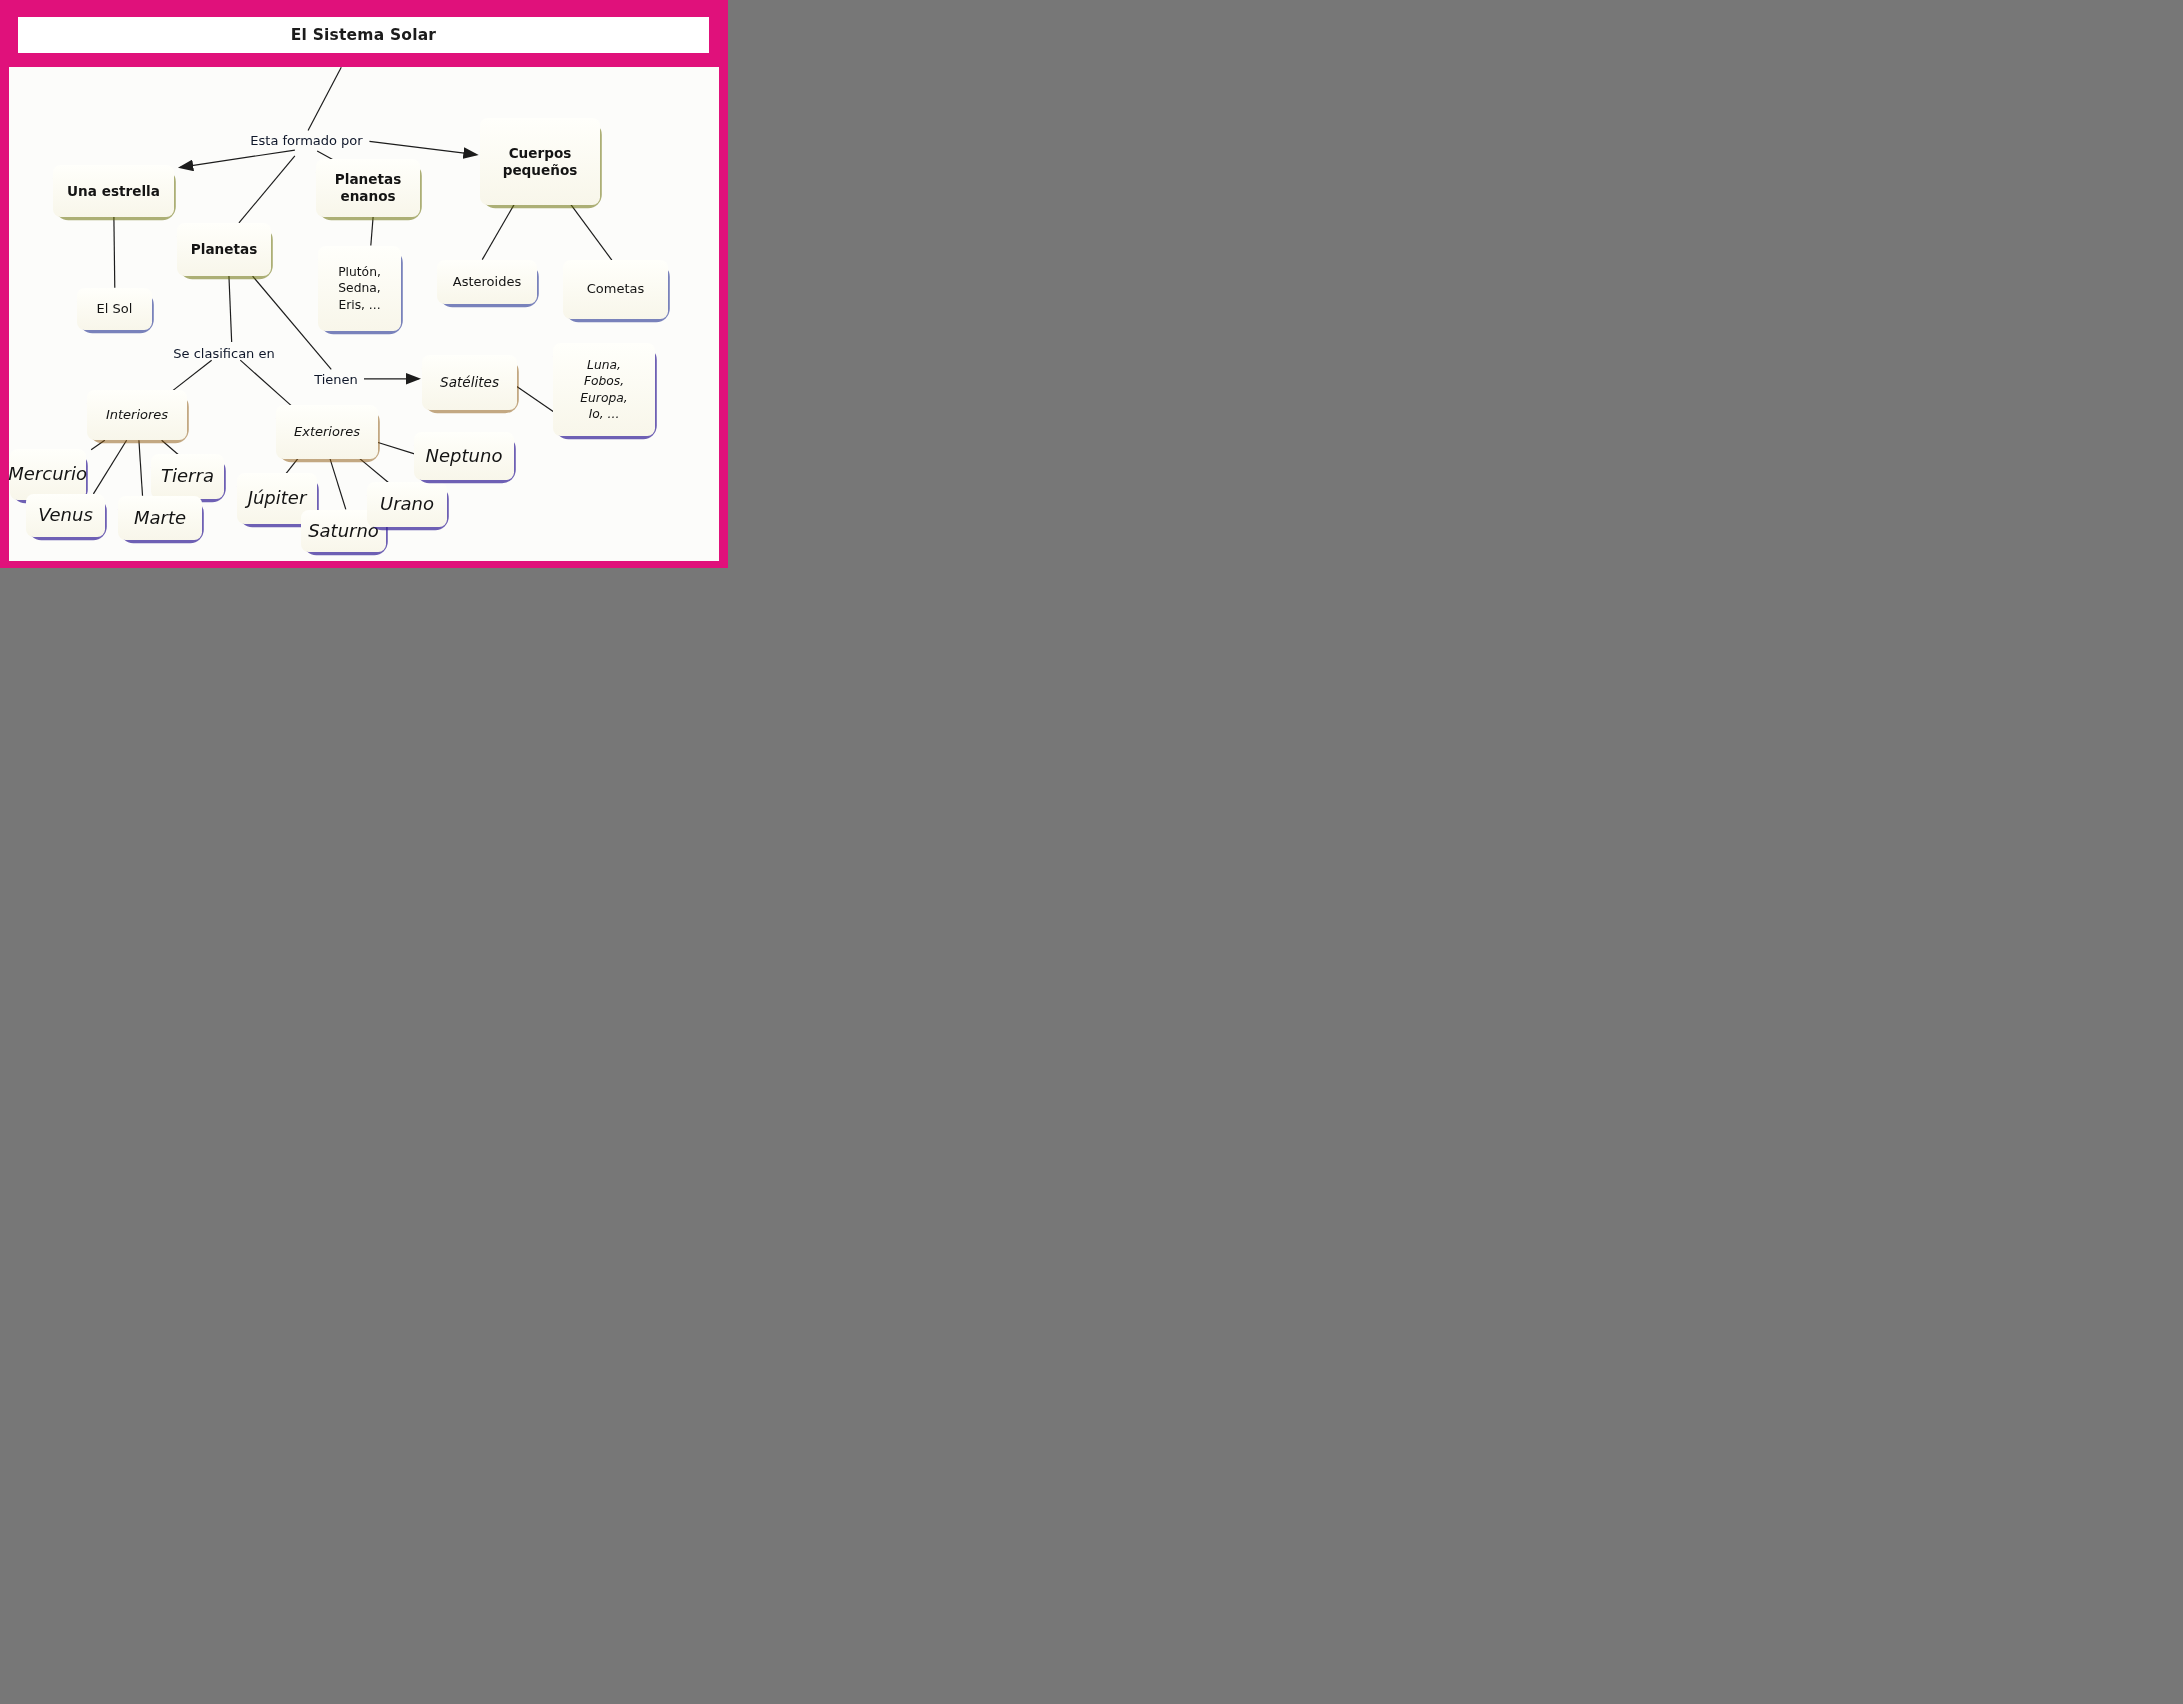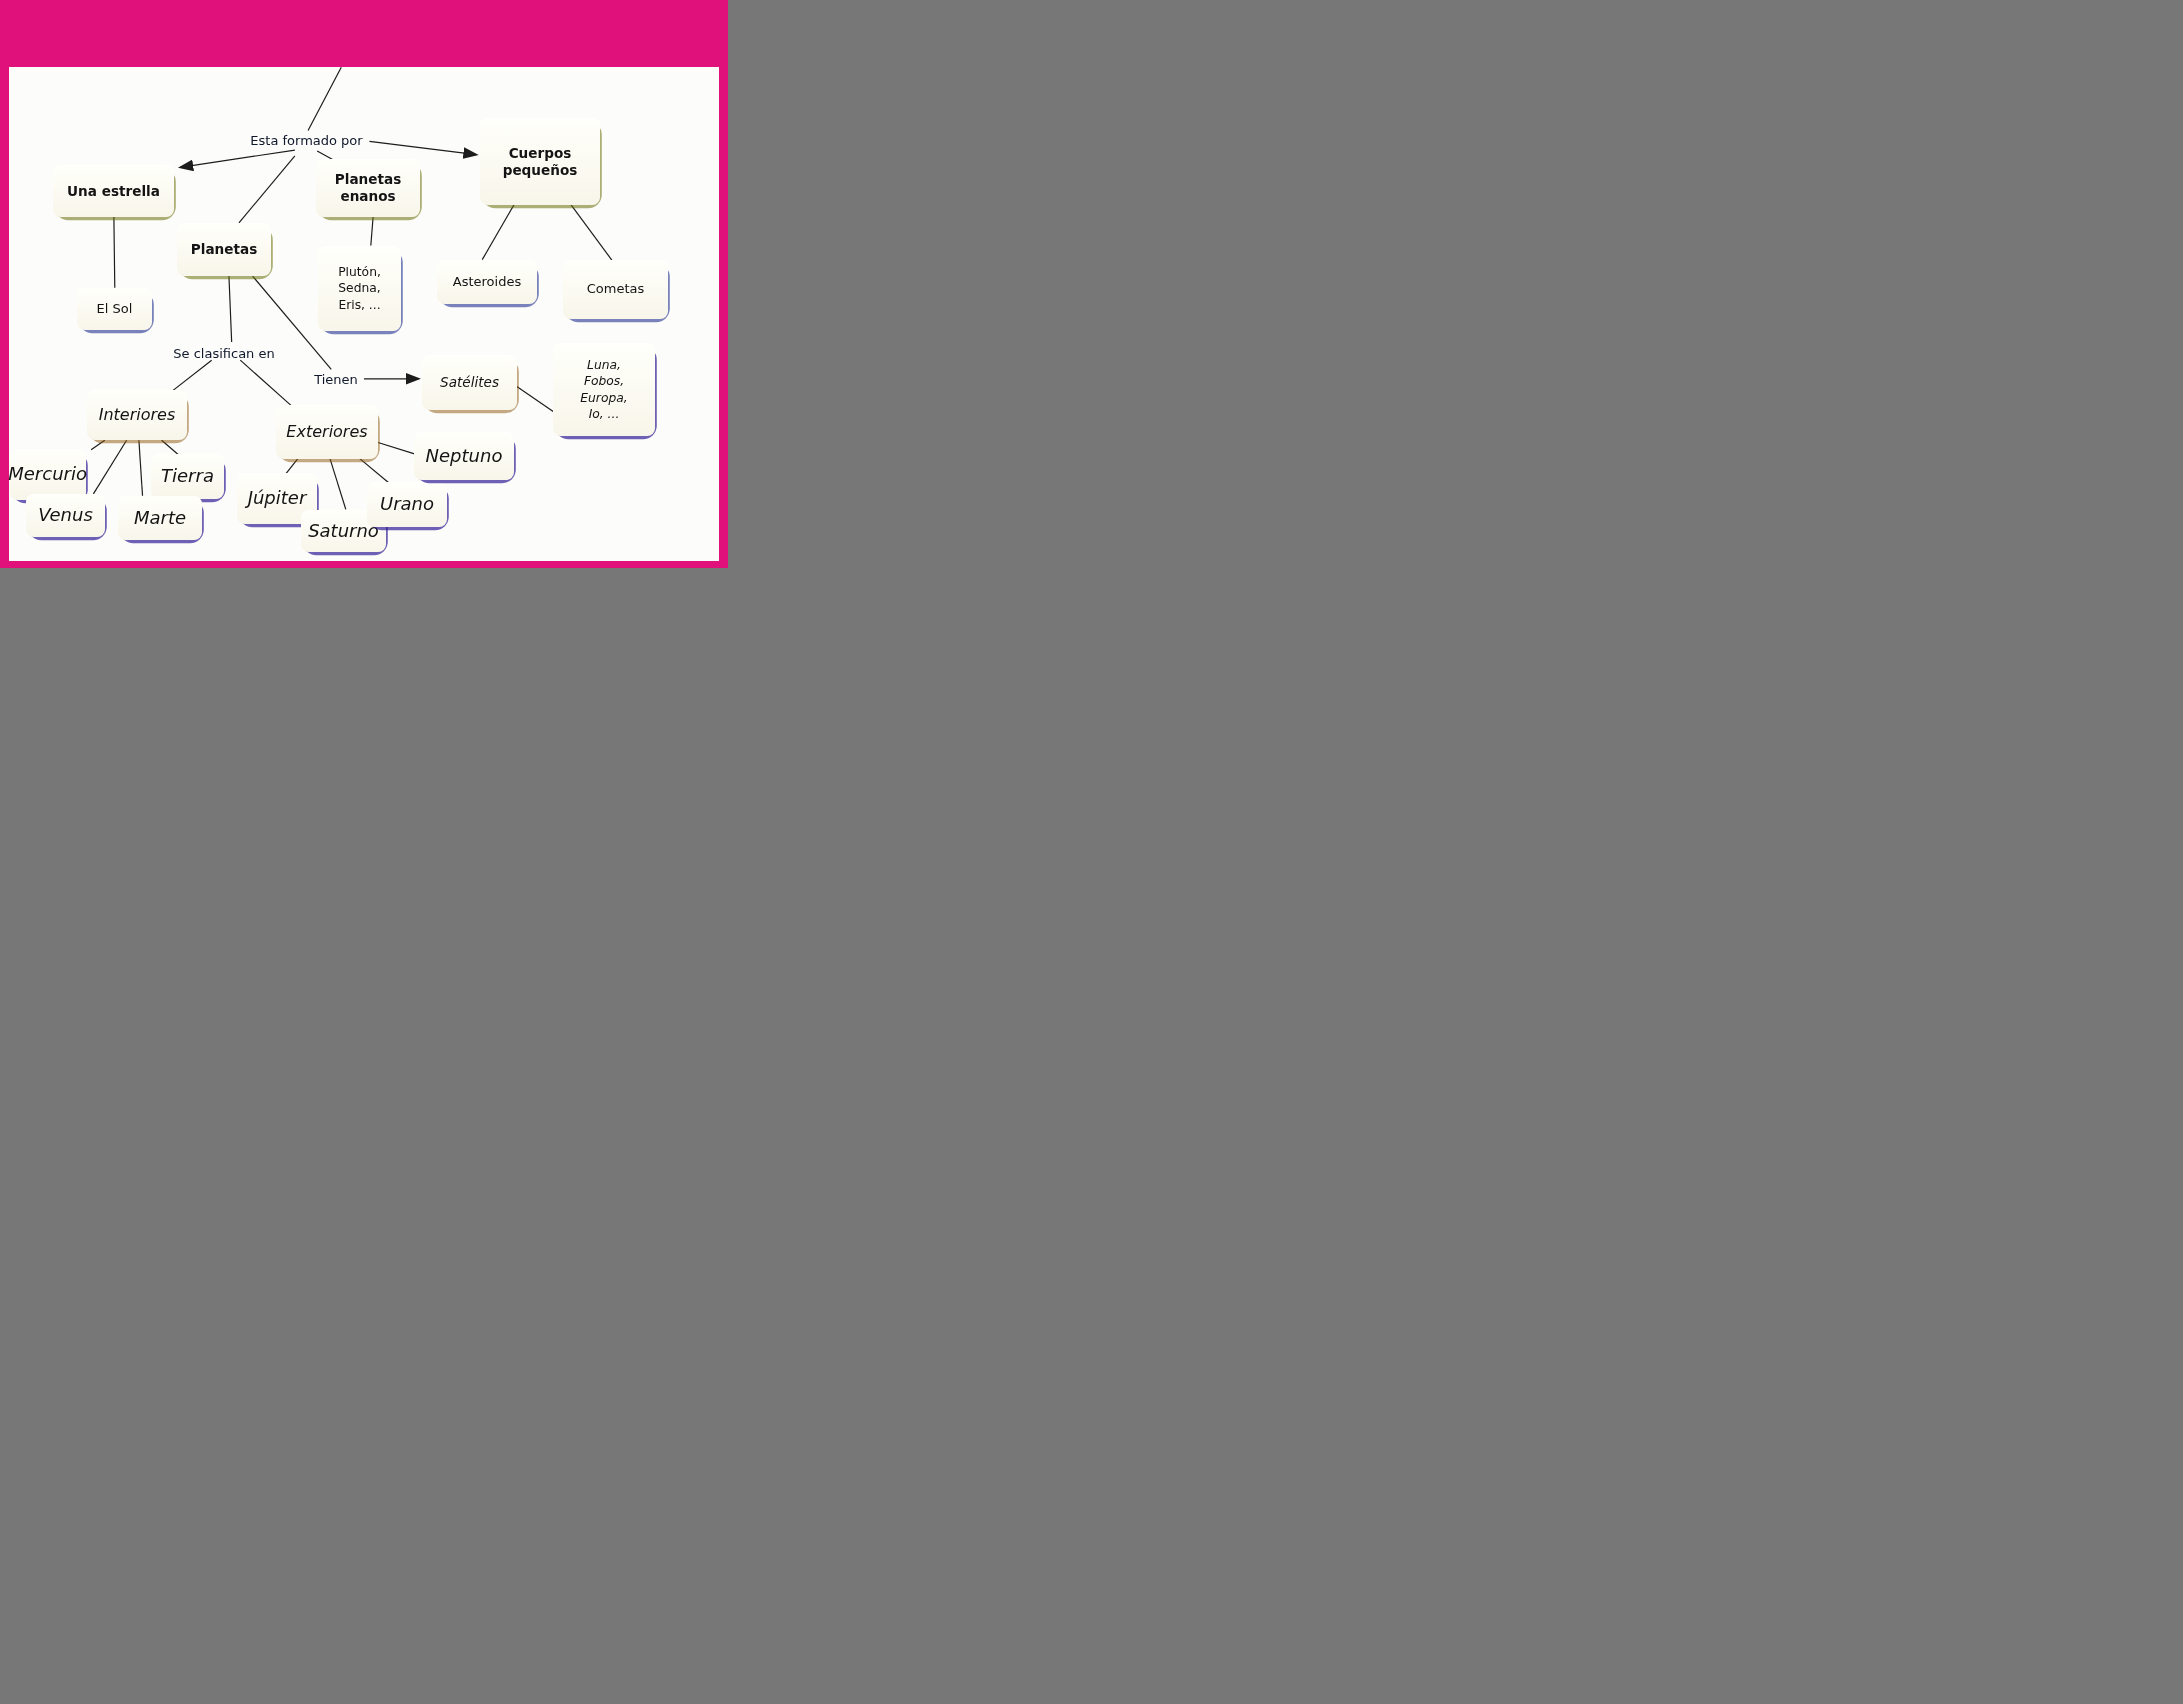--- a/index.html
+++ b/index.html
@@ -29,21 +29,21 @@
     display:flex;align-items:center;justify-content:center;text-align:center;
     background:linear-gradient(180deg,#fffffb 0%,#f8f6ea 100%);
   }
   .node-label{white-space:pre-line;line-height:1.25;}
 
   .green{background:linear-gradient(180deg,#b8d437 0%,#8fb408 100%);box-shadow:1.8px 3.2px 0 rgba(106,112,8,.55);}
   .green .node-label{font-weight:bold;font-size:13.6px;}
   .blue{background:linear-gradient(180deg,#b9d4f5 0%,#92b6e6 100%);box-shadow:1.8px 3.2px 0 rgba(40,55,148,.62);}
   .blue .node-label{font-size:13px;}
   .orange{background:linear-gradient(180deg,#f3b237 0%,#df940d 100%);box-shadow:1.8px 3.2px 0 rgba(138,84,10,.5);}
-  .orange .node-label{font-style:italic;font-size:16px;}
+  .orange .node-label{font-style:italic;font-size:13px;}
   .purple{background:linear-gradient(180deg,#c23be3 0%,#9c16c7 100%);box-shadow:1.8px 3.2px 0 rgba(50,30,150,.7);}
   .purple .node-label{font-style:italic;font-size:18px;}
 
   .n-una-estrella{left:53px;top:165px;width:121px;height:52px}
   .n-planetas{left:177px;top:223px;width:94px;height:53px}
   .n-planetas-enanos{left:316px;top:159px;width:104px;height:58px}
   .n-cuerpos{left:480px;top:118px;width:120px;height:87px}
   .n-el-sol{left:77px;top:288px;width:75px;height:42px}
   .n-pluton{left:318px;top:246px;width:83px;height:85px}
   .n-pluton .node-label{font-size:12.3px;line-height:1.32;}
@@ -70,20 +70,23 @@
   }
   .lbl-formado{left:229px;top:131px;width:155px;height:18px;}
   .lbl-clasifican{left:156px;top:344px;width:136px;height:18px;}
   .lbl-tienen{left:302px;top:371px;width:68px;height:17.3px;}
 </style>
 </head>
 <body>
 
 <div class="canvas">
 
+  <div class="title-band">
+    <div class="title">El Sistema Solar</div>
+  </div>
 
   <div class="content"></div>
 
   <svg class="edges" viewBox="0 0 1600 1249">
     <defs>
       <marker id="arr" markerWidth="13" markerHeight="10" refX="11" refY="5" orient="auto">
         <path d="M0,0 L13,5 L0,10 z" fill="#1c1c1c"></path>
       </marker>
     </defs>
     <line class="edge" x1="750" y1="148" x2="677" y2="287"></line>

